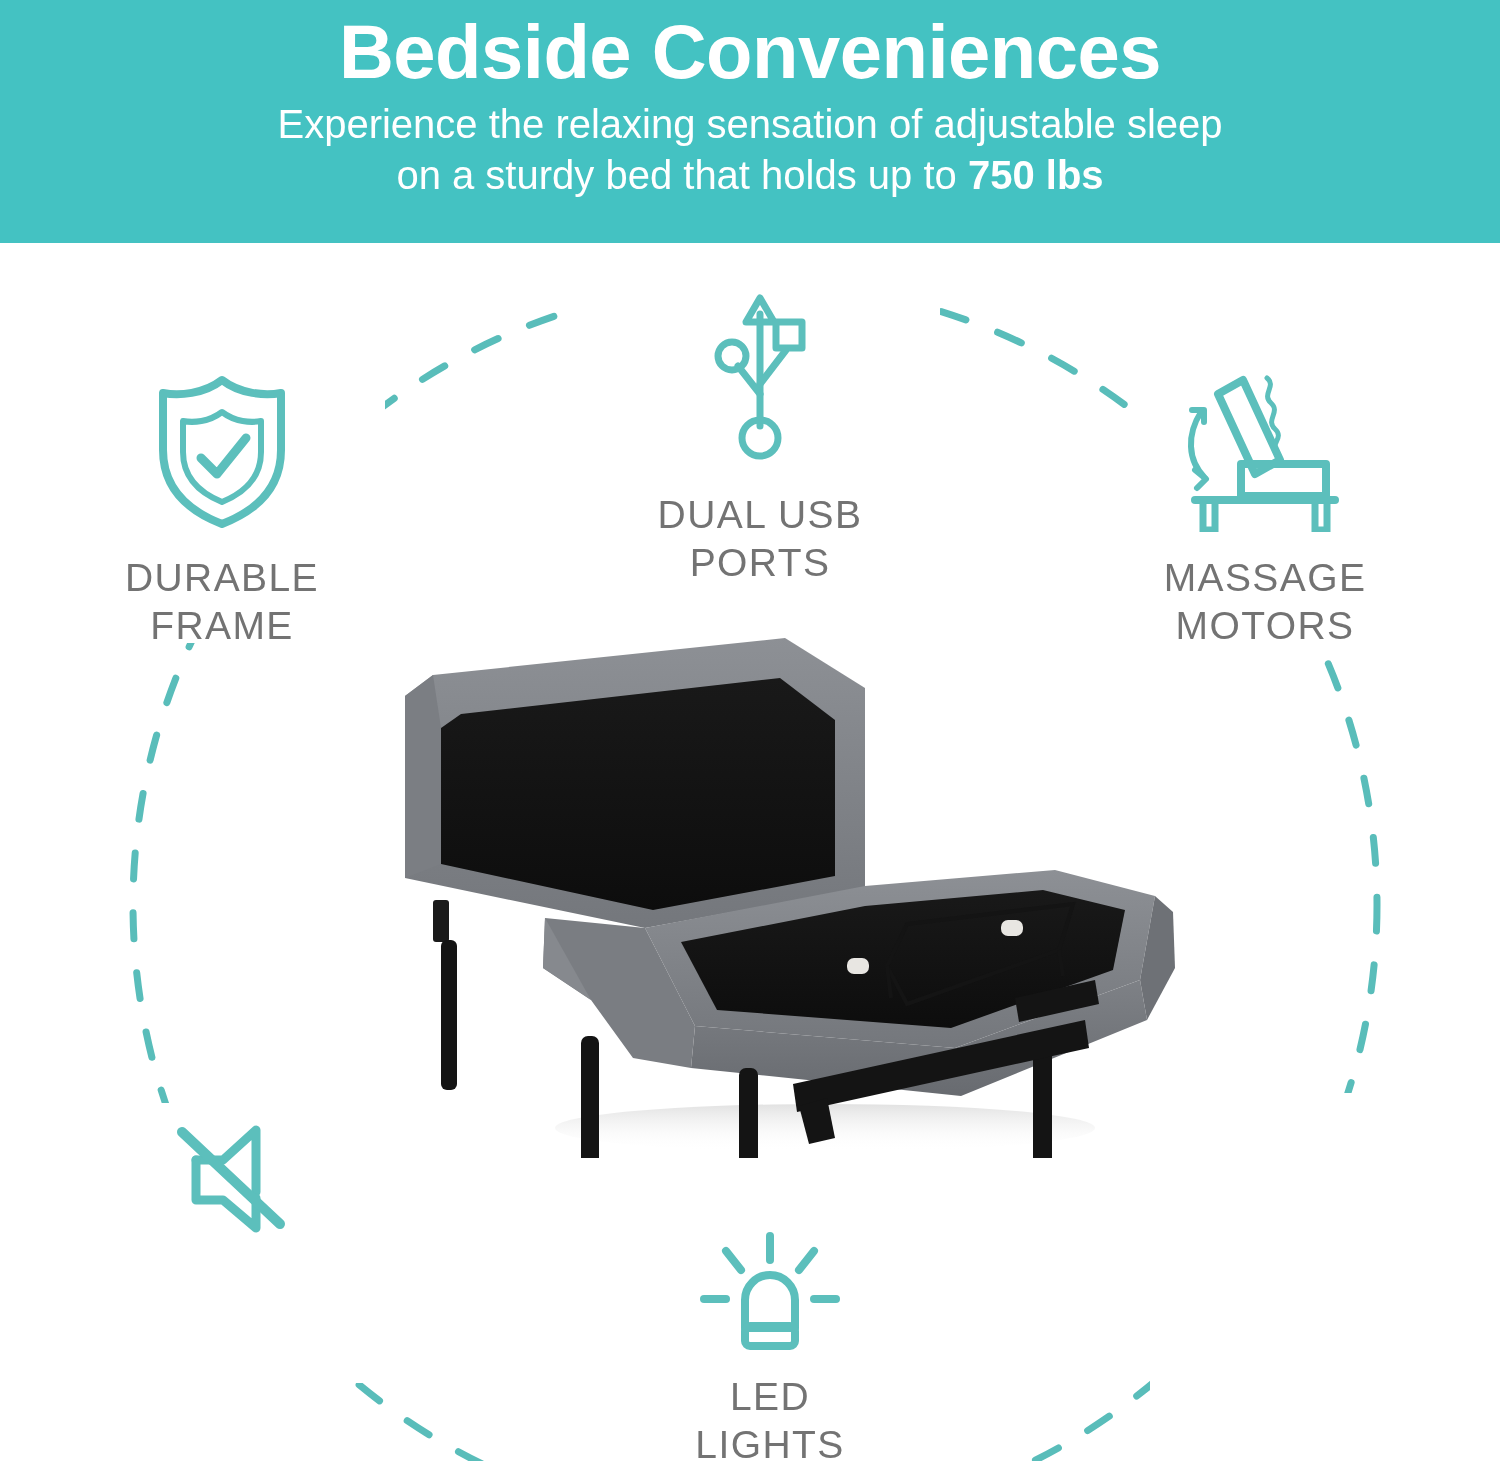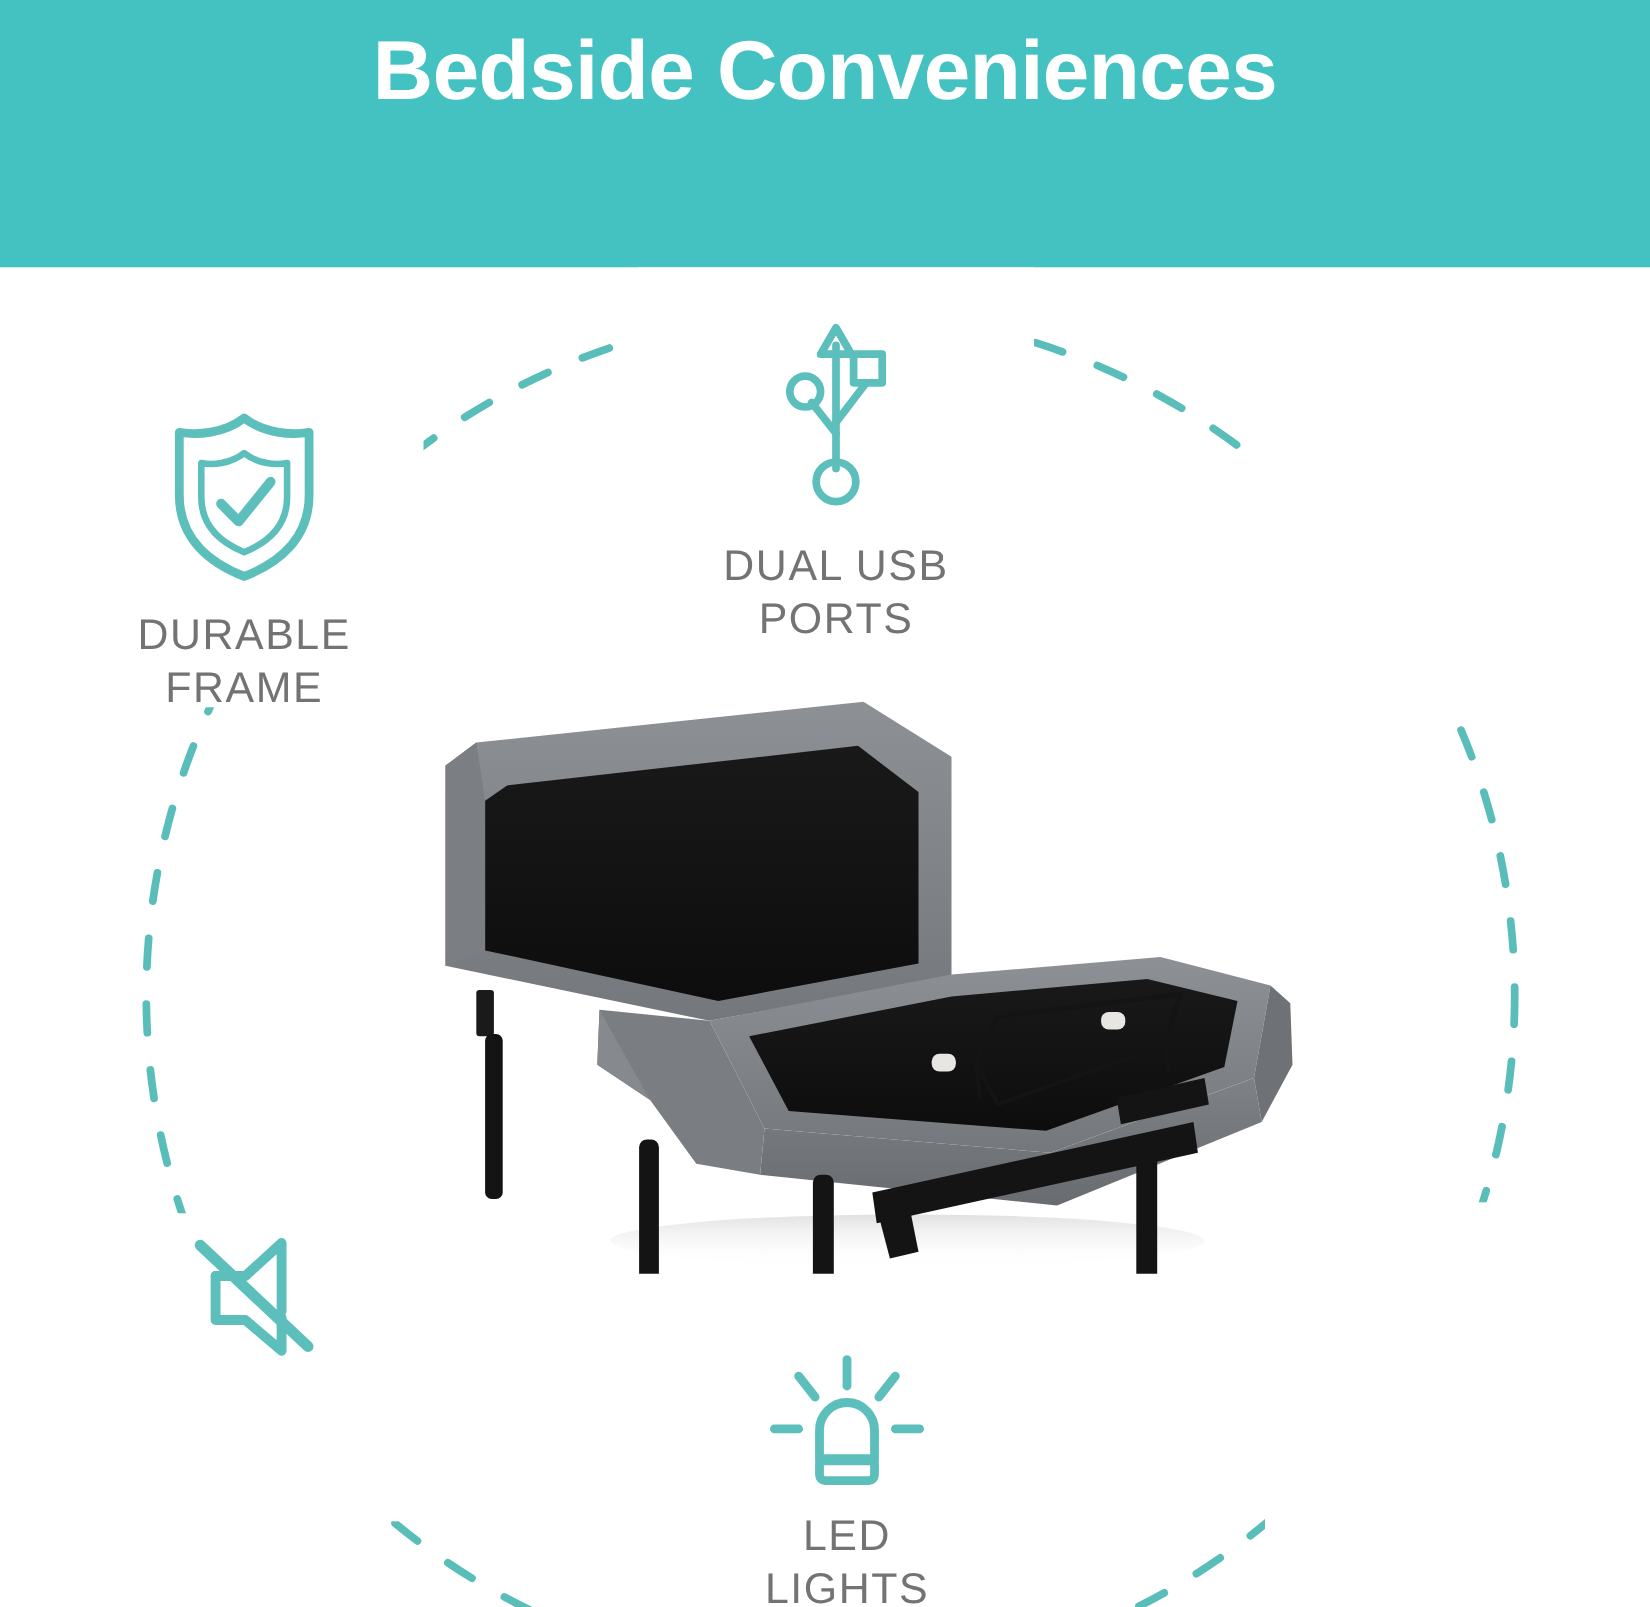--- a/index.html
+++ b/index.html
@@ -24,21 +24,21 @@
   .header {
     position: absolute;
     left: 0; top: 0;
     width: 1500px;
     height: 243px;
     background: #44c2c2;
     display: flex;
     flex-direction: column;
     align-items: center;
     justify-content: flex-start;
-    padding-top: 26px;
+    padding-top: 13px;
   }
   .header-title {
     color: #ffffff;
     font-family: "Liberation Sans", sans-serif;
     font-size: 76px;
     font-weight: bold;
     letter-spacing: -0.5px;
     line-height: 1.02;
     text-align: center;
     white-space: nowrap;
@@ -111,20 +111,24 @@
     height: 530px;
   }
 </style>
 </head>
 <body>
 
 <div id="page">
 
   <div class="header">
     <div class="header-title">Bedside Conveniences</div>
+    <div class="header-sub">
+      <div>Experience the relaxing sensation of adjustable sleep</div>
+      <div><span>on a sturdy bed that holds up to </span><span class="hl">750 lbs</span></div>
+    </div>
   </div>
 
   <svg class="circle-layer" viewBox="0 0 1500 1218">
     <circle cx="755" cy="662" r="622" fill="none" stroke="#59bdba" stroke-width="7" stroke-linecap="round" stroke-dasharray="26 34"></circle>
 
     <g fill="#ffffff">
       <rect x="95" y="100" width="290" height="300"></rect>
       <rect x="580" y="0" width="360" height="330"></rect>
       <rect x="1130" y="100" width="300" height="300"></rect>
       <rect x="60" y="860" width="330" height="280"></rect>
@@ -159,20 +163,43 @@
         <circle cx="42" cy="66" r="14" fill="none" stroke="#5cbfbc" stroke-width="7"></circle>
 
         <path d="M70 94 L96 60" fill="none" stroke="#5cbfbc" stroke-width="7" stroke-linecap="round"></path>
         <rect x="86" y="32" width="26" height="26" fill="none" stroke="#5cbfbc" stroke-width="7" stroke-linejoin="round"></rect>
       </svg>
     </span>
     <div class="flabel">DUAL USB
 PORTS</div>
   </div>
 
+  <div class="feature" id="f-massage">
+    <span class="ficon">
+      <svg width="165" height="160" viewBox="0 0 165 160">
+
+        <path d="M35 22 L60 8 L97 88 L72 102 Z" fill="none" stroke="#5cbfbc" stroke-width="8" stroke-linejoin="round"></path>
+
+        <rect x="58" y="92" width="85" height="32" fill="none" stroke="#5cbfbc" stroke-width="8" stroke-linejoin="round"></rect>
+
+        <path d="M12 128 L152 128" fill="none" stroke="#5cbfbc" stroke-width="8" stroke-linecap="round"></path>
+
+        <rect x="20" y="128" width="12" height="30" fill="none" stroke="#5cbfbc" stroke-width="7"></rect>
+        <rect x="132" y="128" width="12" height="30" fill="none" stroke="#5cbfbc" stroke-width="7"></rect>
+
+        <path d="M18 40 C4 62, 4 88, 22 106" fill="none" stroke="#5cbfbc" stroke-width="6" stroke-linecap="round"></path>
+        <path d="M9 38 L21 38 L21 50" fill="none" stroke="#5cbfbc" stroke-width="6" stroke-linecap="round" stroke-linejoin="round"></path>
+        <path d="M12 98 L23 107 L14 116" fill="none" stroke="#5cbfbc" stroke-width="6" stroke-linecap="round" stroke-linejoin="round"></path>
+
+        <path d="M84 6 C94 14, 78 22, 88 31 C98 40, 82 48, 92 57 C102 66, 86 72, 94 80" fill="none" stroke="#5cbfbc" stroke-width="5" stroke-linecap="round"></path>
+      </svg>
+    </span>
+    <div class="flabel">MASSAGE
+MOTORS</div>
+  </div>
 
   <div class="feature" id="f-quiet">
     <span class="ficon">
       <svg width="125" height="120" viewBox="0 0 125 120">
 
         <path d="M28 40 L55 40 L88 10 L88 72" fill="none" stroke="#5cbfbc" stroke-width="9" stroke-linejoin="round" stroke-linecap="round"></path>
         <path d="M28 40 L28 80 L55 80 L88 108 L88 78" fill="none" stroke="#5cbfbc" stroke-width="9" stroke-linejoin="round" stroke-linecap="round"></path>
 
         <path d="M14 12 L112 104" fill="none" stroke="#5cbfbc" stroke-width="10" stroke-linecap="round"></path>
       </svg>

